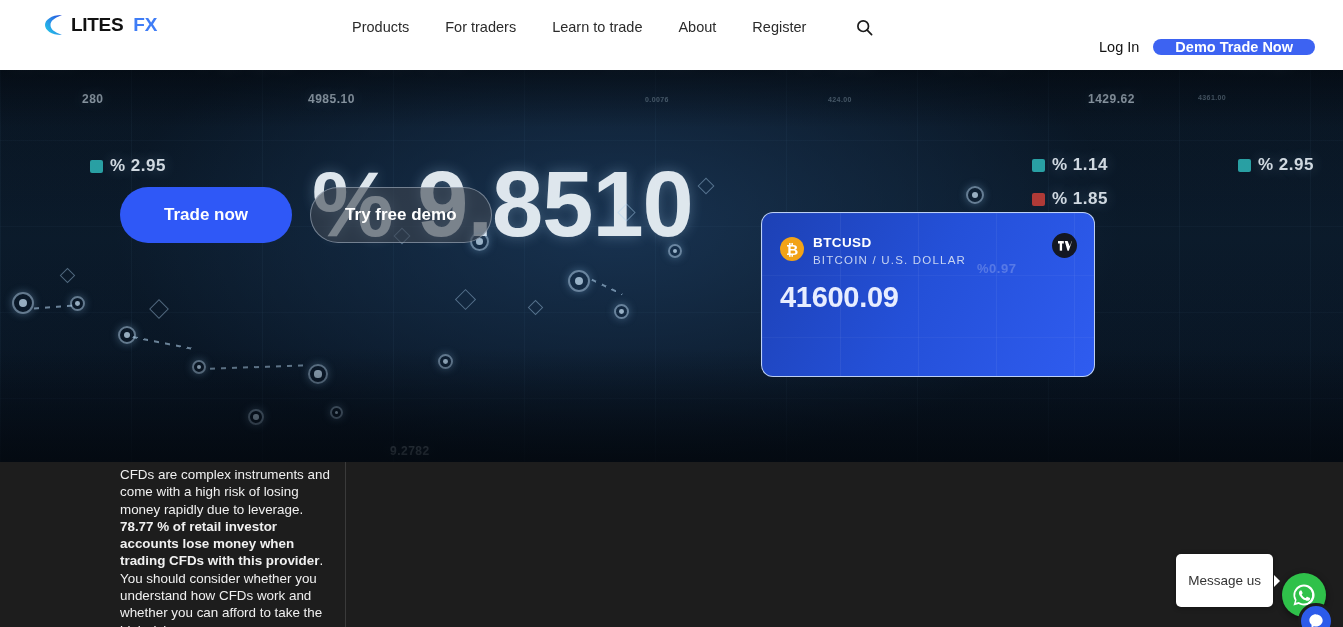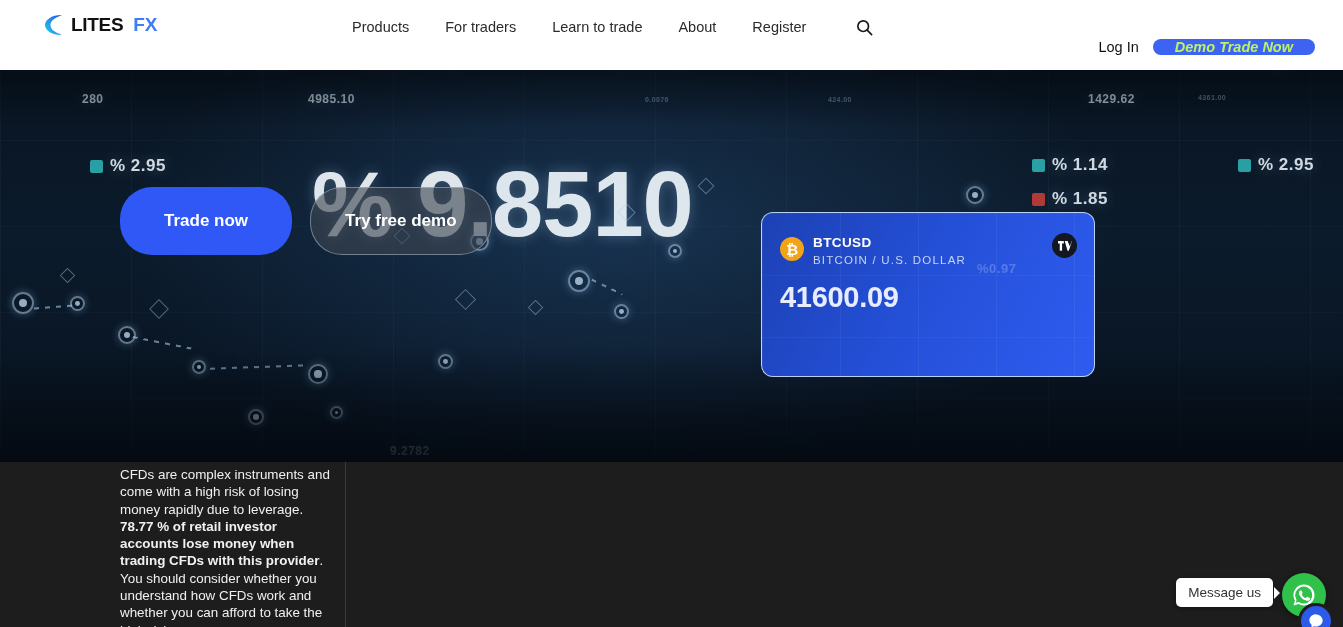--- a/index.html
+++ b/index.html
@@ -22,22 +22,22 @@
   .logo-lites { font-size:19px; font-weight:bold; letter-spacing:-0.3px; color:#111111; }
   .logo-fx { font-size:19px; font-weight:bold; letter-spacing:-0.3px; color:#3f7df6; margin-left:4px; }
 
   .nav { position:absolute; left:352px; top:0; height:54px; display:flex; align-items:center; gap:36px; }
   .nav-item { font-size:14.5px; color:#2b2b2b; cursor:pointer; white-space:nowrap; }
   .search-btn { margin-left:10px; width:24px; height:24px; display:flex; align-items:center; justify-content:center; cursor:pointer; }
 
   .header-right { position:absolute; right:28px; top:0; height:54px; display:flex; align-items:center; gap:14px;margin-top:20px; }
   .login-link { font-size:14.5px; color:#111; font-weight:500; cursor:pointer; }
   .demo-btn {
-    background:#3d63f2; color:#bef264; font-size:14.5px; font-weight:bold;
-    padding:0 22px; border-radius:24px; border:none; cursor:pointer; white-space:nowrap;font-style:italic;
+    background:#3d63f2; color:#ffffff; font-size:14.5px; font-weight:bold;
+    padding:0 22px; border-radius:24px; border:none; cursor:pointer; white-space:nowrap;
   }
 
   
   .hero {
     position:absolute; top:54px; left:0; width:1343px; height:408px;
     overflow:hidden; background:#0a1420;
   }
   .hero-bg {
     position:absolute; inset:0;
     background:
@@ -77,21 +77,21 @@
   .hero-title { font-size:40px; line-height:1.08; font-weight:bold; color:#ffffff; letter-spacing:-0.5px; }
   .hero-title .l2 { display:block; }
   .hero-sub { margin-top:18px; font-size:19px; line-height:1.55; color:#eaf1f7; max-width:545px; font-weight:400; }
   .hero-cta { margin-top:28px; display:flex; gap:18px; }
   .btn-primary {
     background:#2f58f7; color:#fff; font-size:17px; font-weight:bold;
     padding:17px 44px; border-radius:32px; border:none; cursor:pointer;
   }
   .btn-ghost {
     background:rgba(62,70,80,.62); color:#fff; font-size:17px; font-weight:bold;
-    padding:23px 34px; border-radius:32px; border:1px solid rgba(185,200,215,.5); cursor:pointer;
+    padding:17px 34px; border-radius:32px; border:1px solid rgba(185,200,215,.5); cursor:pointer;
   }
 
   
   .price-card {
     position:absolute; left:761px; top:158px; width:334px; height:165px; z-index:8;
     border-radius:12px; border:1px solid rgba(215,230,250,.85);
     background:linear-gradient(118deg,#1d41b5 0%,#2450d8 48%,#2f5cf0 100%);
     overflow:hidden; cursor:pointer;
   }
   .price-card::before {
@@ -119,21 +119,21 @@
     position:absolute; left:120px; top:4px; width:225px; padding-right:12px;
     font-size:13.4px; line-height:1.29; color:#f0f0f0;
   }
   .disclaimer b { font-weight:bold; }
   .disc-divider { position:absolute; left:345px; top:0px; width:1px; height:165px; background:#3a3a3a; }
 
   
   .chat-zone { position:absolute; right:0; bottom:0; width:230px; height:70px; z-index:30; }
   .msg-bubble {
     position:absolute; right:70px; bottom:20px; background:#fff; color:#333;
-    font-size:13.5px; padding:7px 12px; border-radius:5px; white-space:nowrap;
+    font-size:13.5px; padding:19px 12px; border-radius:5px; white-space:nowrap;
     box-shadow:0 1px 5px rgba(0,0,0,.4); cursor:pointer;text-align:center;
   }
   .msg-bubble::after {
     content:""; position:absolute; right:-7px; top:50%; margin-top:-6px;
     border:6px solid transparent; border-left-color:#fff; border-right:0;
   }
   .wa-btn {
     position:absolute; right:17px; bottom:10px; width:44px; height:44px; border-radius:50%;
     background:#2fc14a; display:flex; align-items:center; justify-content:center; cursor:pointer;
     box-shadow:0 2px 7px rgba(0,0,0,.45);

